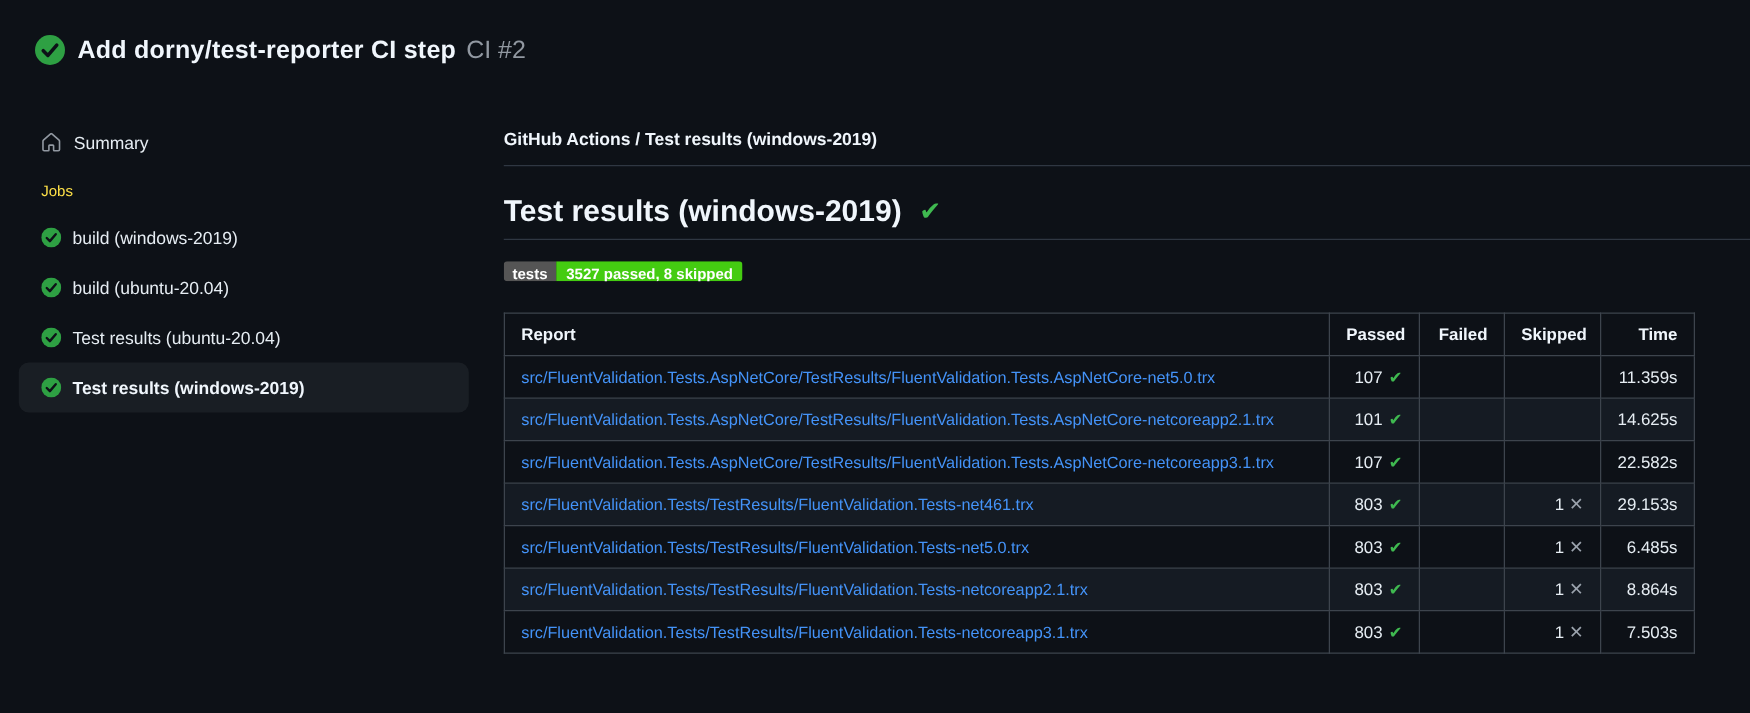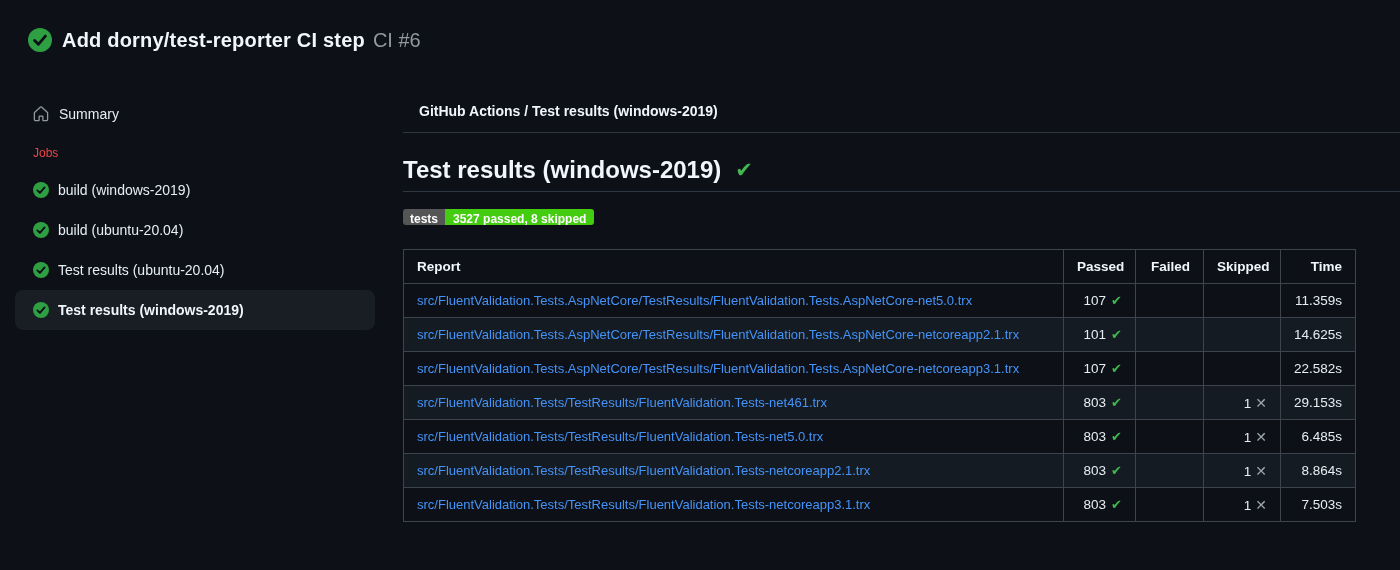--- a/index.html
+++ b/index.html
@@ -28,35 +28,35 @@
   
   .sidebar { position: absolute; left: 0; top: 88px; width: 390px; }
   .summary-item {
     height: 34px; display: flex; align-items: flex-end;
     padding-left: 33px; cursor: pointer;
   }
   .summary-item .home-ic { width: 16px; height: 16px; color: #9198a1; }
   .summary-item span.lbl { margin-left: 10px; font-size: 14px; color: #e6edf3; }
   .jobs-label {
     margin: 24px 0 10px 33px;
-    font-size: 12px; color: #ef4444;
+    font-size: 12px; color: #fde047;
   }
   .job-item {
     height: 40px; margin: 0 15px; padding-left: 18px;
     display: flex; align-items: center;
     border-radius: 8px; cursor: pointer;
   }
   .job-item .status-circle { width: 16px; height: 16px; flex: 0 0 16px; }
   .job-item span.lbl { margin-left: 9px; font-size: 14px; color: #e6edf3; }
   .job-item.selected { background: rgba(177,186,196,0.08); }
   .job-item.selected span.lbl { font-weight: 700; color: #f0f6fc; }
 
   
   .main { position: absolute; left: 403px; top: 0; right: 0; }
-  .check-header { margin-top: 102px; margin-left: 16px; }
+  .check-header { margin-top: 102px; }
   .check-title { font-size: 14px; font-weight: 700; color: #f0f6fc; line-height: 18px; }
   .check-sub { margin-top: 4px; font-size: 13px; color: #9198a1; line-height: 18px; }
   .divider { border-top: 1px solid #2f3742; margin-top: 12px; }
 
   .section-title-row {
     margin-top: 21px; display: flex; align-items: center;
   }
   .section-title { font-size: 24px; font-weight: 600; color: #f0f6fc; line-height: 31px; }
   .title-check { margin-left: 14px; color: #3fb950; font-size: 21px; font-weight: 700; line-height: 21px; }
   .divider2 { border-top: 1px solid #2f3742; margin-top: 6px; }
@@ -112,21 +112,21 @@
       <path d="M7.47 1.1a.8.8 0 0 1 1.06 0l5.72 5.06c.23.2.37.5.37.81v6.63c0 .55-.45 1-1 1h-3.2c-.3 0-.55-.25-.55-.55V10.6c0-.3-.25-.55-.55-.55H6.68c-.3 0-.55.25-.55.55v3.45c0 .3-.25.55-.55.55h-3.2c-.55 0-1-.45-1-1V6.97c0-.31.14-.61.37-.81z" fill="none" stroke="currentColor" stroke-width="1.3" stroke-linejoin="round"></path>
     </symbol>
   </defs>
 </svg>
 
 <div class="run-header">
   <svg class="status-circle">
       <use href="#check-circle"></use>
     </svg>
   <span class="run-title">Add dorny/test-reporter CI step</span>
-  <span class="run-number">CI #6</span>
+  <span class="run-number">CI #2</span>
 </div>
 
 <div class="sidebar">
   <div class="summary-item">
     <svg class="home-ic">
         <use href="#home"></use>
       </svg>
     <span class="lbl">Summary</span>
   </div>
   <div class="jobs-label">Jobs</div>

